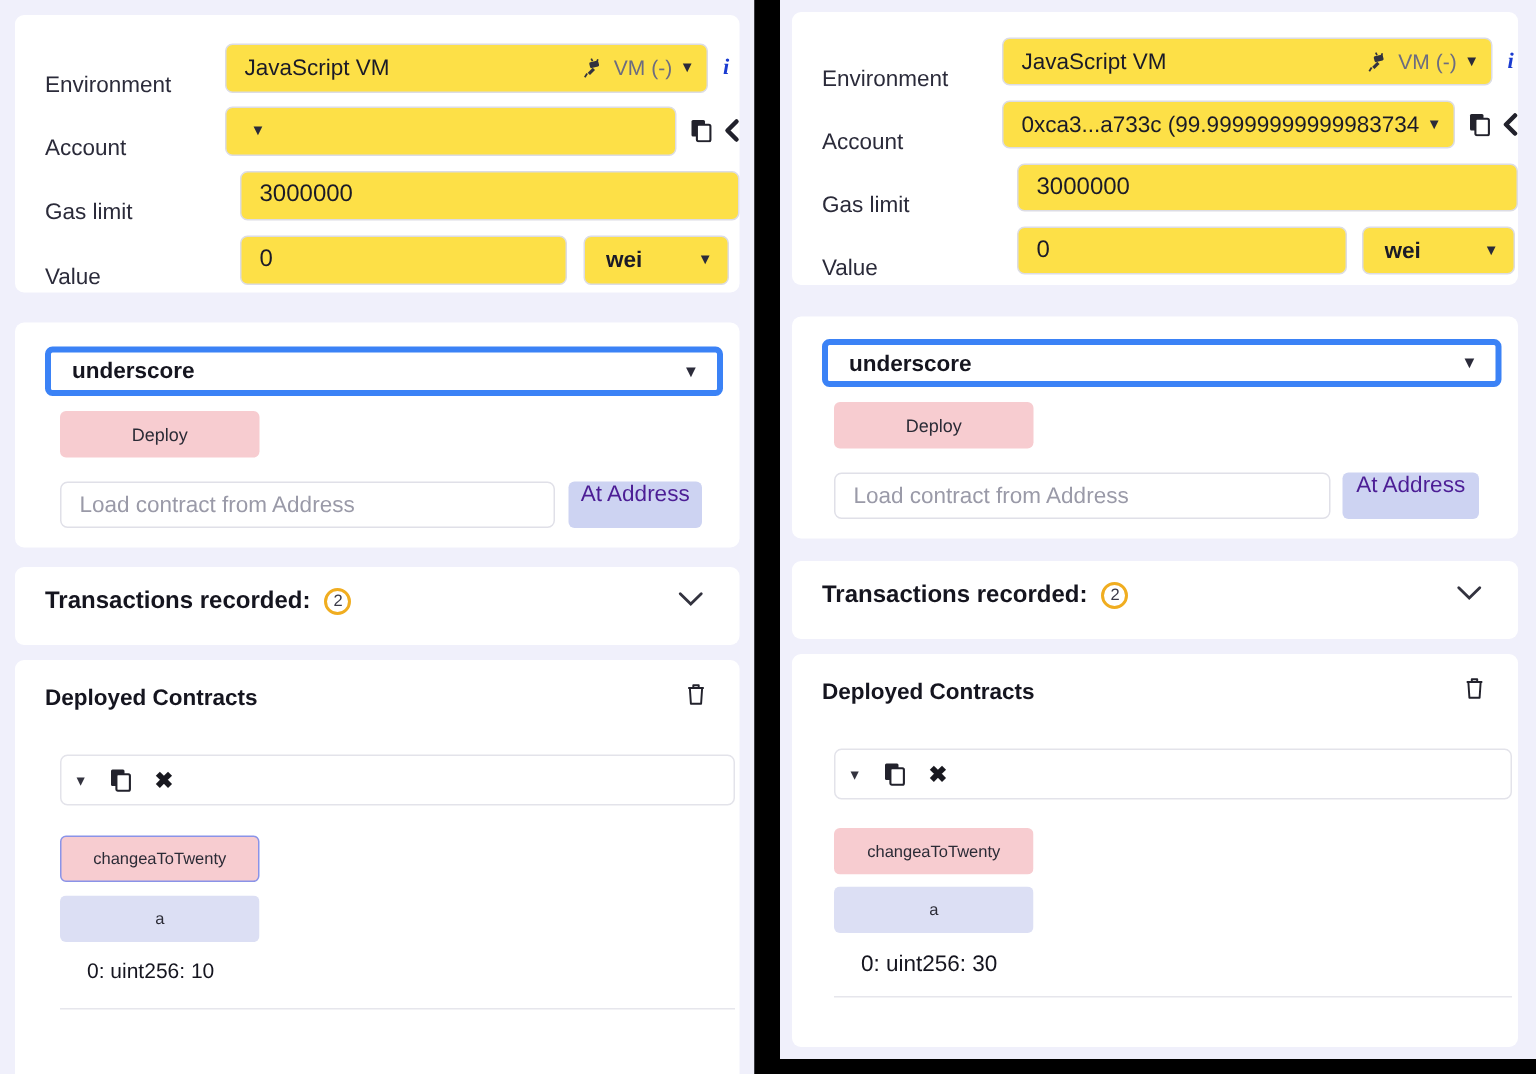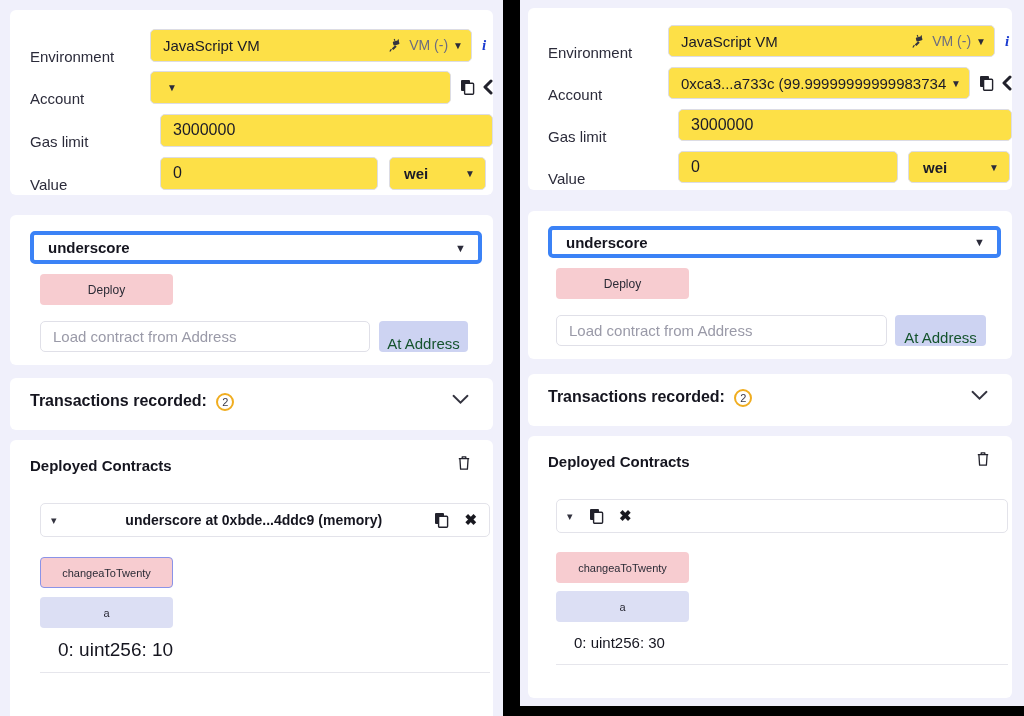--- a/index.html
+++ b/index.html
@@ -113,23 +113,23 @@
     background: #ffffff;
     display: flex;
     align-items: center;
     color: #9a9aa8;
   }
   .btn-at-address {
     position: absolute;
     background: #cdd3f2;
     border: none;
     border-radius: 4px;
-    color: #14532d;
-    display: flex;
-    align-items: flex-end;
+    color: #4c1d95;
+    display: flex;
+    align-items: flex-start;
     justify-content: center;
     cursor: pointer;
   }
 
   
   .tx-title {
     position: absolute;
     font-weight: bold;
     color: #15151f;
   }
@@ -308,39 +308,38 @@
       <div class="dc-title" style="left:20px; top:17px; font-size:15px;">Deployed Contracts</div>
       <span class="trash" style="right:22px; top:15px;">
         <svg width="14" height="16" viewBox="0 0 14 16">
           <path d="M1.8 3.6 h10.4 M2.9 3.6 l0.7 10.6 h6.8 l0.7 -10.6 M5.2 3.6 v-1.8 h3.6 v1.8" stroke="#22222c" stroke-width="1.3" fill="none" stroke-linejoin="round"></path>
         </svg>
       </span>
 
       <div class="contract-bar" style="left:30px; top:503px; width:450px; height:34px; padding:0 12px 0 10px; font-size:14px;
                   top:63px;">
         <span class="mini-caret" style="font-size:11px; width:22px;">▾</span>
-        <span class="cname">underscore at 0xbde...4ddc9 (memory)</span>
         <span class="acts" style="gap:14px;">
           <span>
             <svg width="16" height="16" viewBox="0 0 16 16">
               <rect x="1" y="1" width="9" height="11" rx="1" fill="#22222c"></rect>
               <rect x="4.6" y="4.2" width="9" height="11" rx="1" fill="#ffffff" stroke="#22222c" stroke-width="1.4"></rect>
             </svg>
           </span>
           <span style="font-size:15px; color:#18181f; font-weight:bold;">✖</span>
         </span>
       </div>
 
       <div class="btn-fn write focused" style="left:30px; top:117px; width:133px; height:31px; font-size:11px;">
         <span>changeaToTwenty</span>
       </div>
       <div class="btn-fn read" style="left:30px; top:157px; width:133px; height:31px; font-size:11px;">
         <span>a</span>
       </div>
-      <div class="ret-val" style="left:48px; top:199px; font-size:19px;">0: uint256: 10</div>
+      <div class="ret-val" style="left:48px; top:199px; font-size:14px;">0: uint256: 10</div>
       <div class="hr" style="left:30px; top:232px; width:450px;"></div>
     </div>
   </div>
 
   <div class="half right">
 
     <div class="card" style="left:8px; top:8px; width:484px; height:182px;">
 
       <div class="row" style="position:absolute; left:0; top:16px; width:100%; height:34px;">
         <div class="row-label" style="width:120px; padding-left:20px; font-size:15px;">Environment</div>

